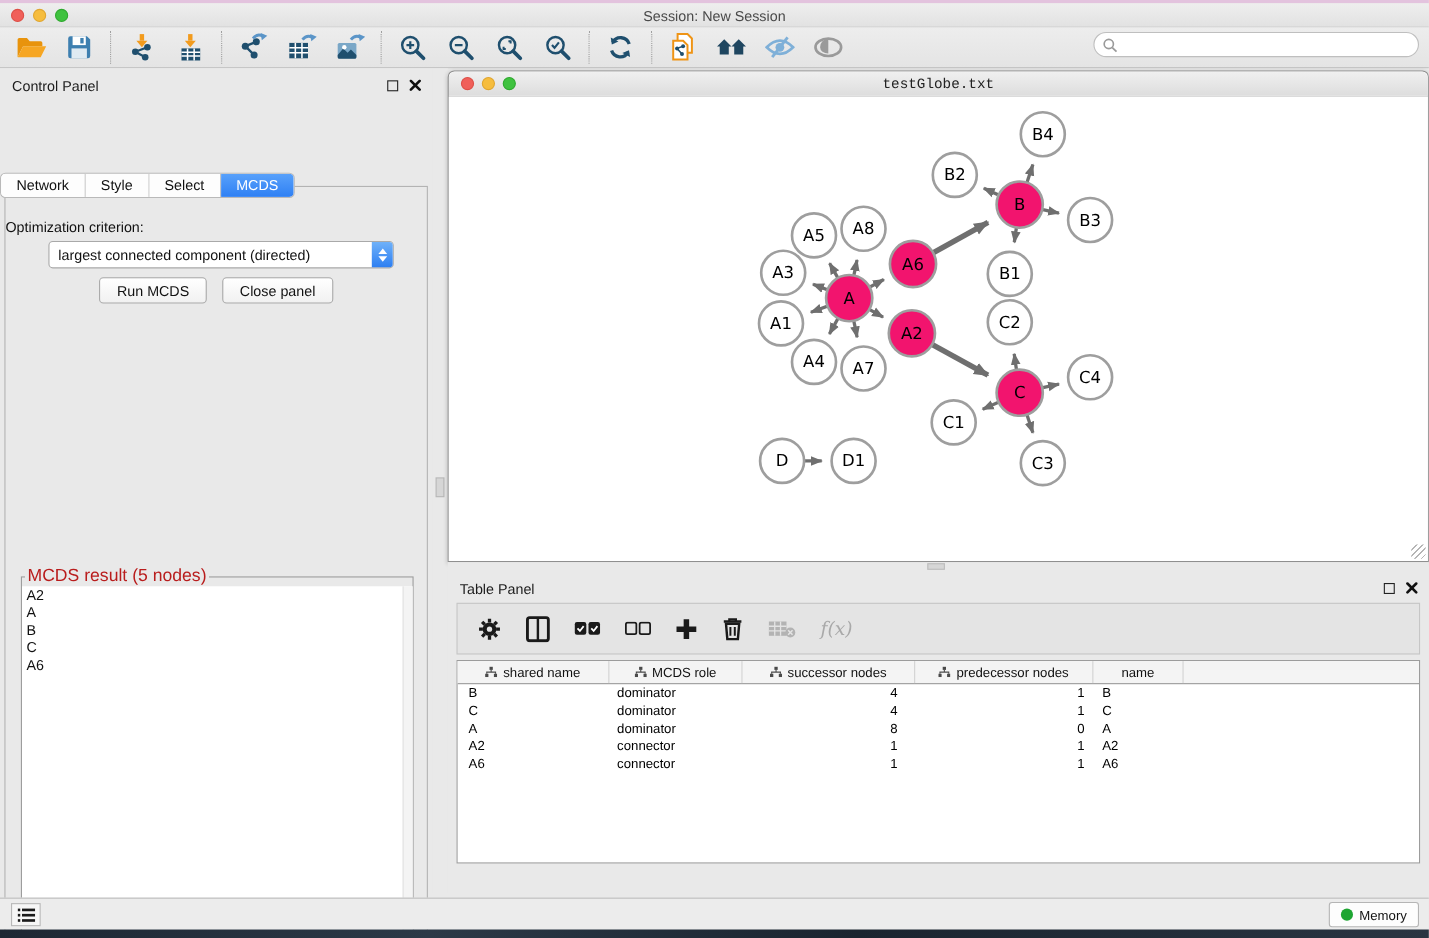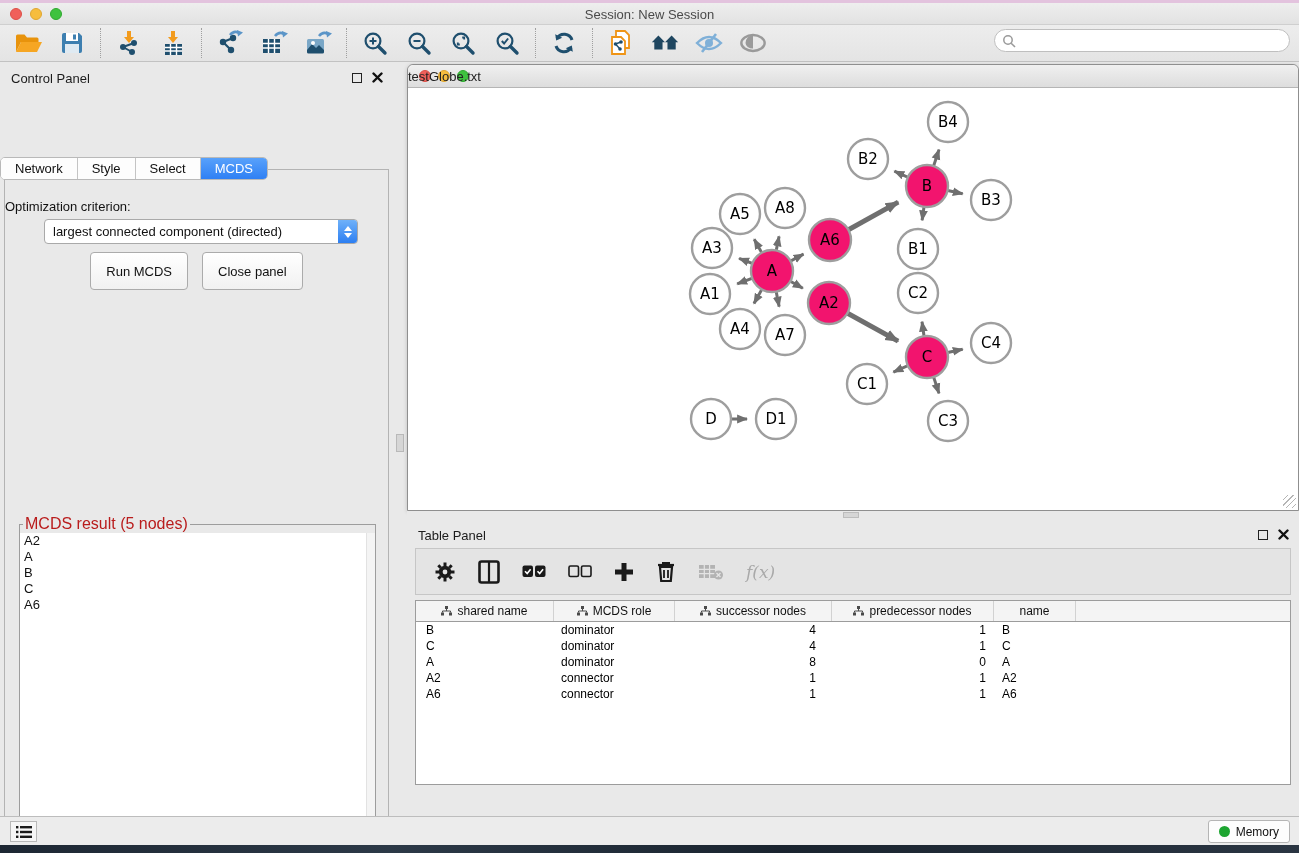--- a/index.html
+++ b/index.html
@@ -47,42 +47,42 @@
   .opt-label { position:absolute; left:0; right:0; top:29px; text-align:left; font-size:13px; color:#111; }
   .dropdown { position:absolute; left:39px; top:49px; width:314px; height:25px; background:#fff;
               border:1px solid #a9a9a9; border-radius:4px; display:flex; align-items:center; }
   .dropdown .dd-text { flex:1; font-size:13px; padding-left:8px; color:#111; white-space:nowrap; overflow:hidden; }
   .dd-stepper { width:19px; height:23px; border-radius:0 3px 3px 0; background:linear-gradient(#6fb1f9,#2d7ff2);
                 display:flex; flex-direction:column; align-items:center; justify-content:center; gap:2px; }
   .tri-up { width:0; height:0; border-left:4px solid transparent; border-right:4px solid transparent; border-bottom:5px solid #fff; }
   .tri-dn { width:0; height:0; border-left:4px solid transparent; border-right:4px solid transparent; border-top:5px solid #fff; }
   .cp-buttons { position:absolute; left:0; right:0; top:82px; display:flex; justify-content:center; gap:14px; }
   .btn { background:linear-gradient(#ffffff,#f1f1f1); border:1px solid #ababab; border-radius:4px;
-         font-size:13px; color:#111; padding:3px 15px; height:38px; }
+         font-size:13px; color:#111; padding:3px 15px; height:24px; }
 
   .result-fieldset { position:absolute; left:14px; top:345px; width:357px; height:347px;
                      border:1px solid #9d9d9d; padding:0; }
   .result-fieldset legend { font-size:16px; color:#b91c1c; margin-left:3px; padding:0 2px; }
   .result-list { position:absolute; left:0px; top:0px; right:0px; bottom:0px; background:#fff; overflow:hidden; }
   .result-item { font-size:13px; color:#111; line-height:16px; padding-left:4px; }
   .result-scroll { position:absolute; right:0; top:0; bottom:0; width:9px; background:#f4f4f4; border-left:1px solid #e2e2e2; }
 
   .v-splitter { position:absolute; left:393px; top:62px; width:14px; height:750px; background:#e9e9e9; }
   .v-handle { position:absolute; left:3px; top:372px; width:8px; height:18px; background:#d6d6d6; border:1px solid #b9b9b9; }
 
   
   .net-window { position:absolute; left:407px; top:64px; width:892px; height:447px;
                 background:#fff; border:1px solid #8f8f8f; border-radius:6px 6px 0 0;
                 box-shadow:0 1px 4px rgba(0,0,0,0.18); }
   .net-titlebar { position:absolute; left:0; top:0; right:0; height:23px;
                   background:linear-gradient(#f0f0f0,#dddddd); border-bottom:1px solid #b5b5b5;
                   border-radius:6px 6px 0 0; }
   .net-titlebar .lights { top:5px; left:11px; gap:7px; }
   .net-titlebar .light { width:12px; height:12px; }
-  .net-title { position:absolute; left:0; right:0; top:4px; text-align:left; font-size:13px; color:#222; }
+  .net-title { position:absolute; left:0; right:0; top:4px; text-align:center; font-size:13px; color:#222;font-family:Liberation Mono, monospace; }
   .net-canvas { position:absolute; left:0; top:23px; right:0; bottom:0; background:#ffffff; overflow:hidden; }
   .resize-grip { position:absolute; right:2px; bottom:2px; width:13px; height:13px;
                  background:repeating-linear-gradient(135deg, transparent 0 3px, #b5b5b5 3px 4px); }
 
   .h-splitter { position:absolute; left:407px; top:511px; width:892px; height:8px; background:#e9e9e9; }
   .h-handle { position:absolute; left:436px; top:1px; width:16px; height:6px; background:#d6d6d6; border:1px solid #bcbcbc; }
 
   
   .table-panel { position:absolute; left:407px; top:519px; width:892px; height:293px; background:#e9e9e9; }
   .tp-toolbar { position:absolute; left:8px; right:8px; top:29px; height:47px; background:#e4e4e4;

